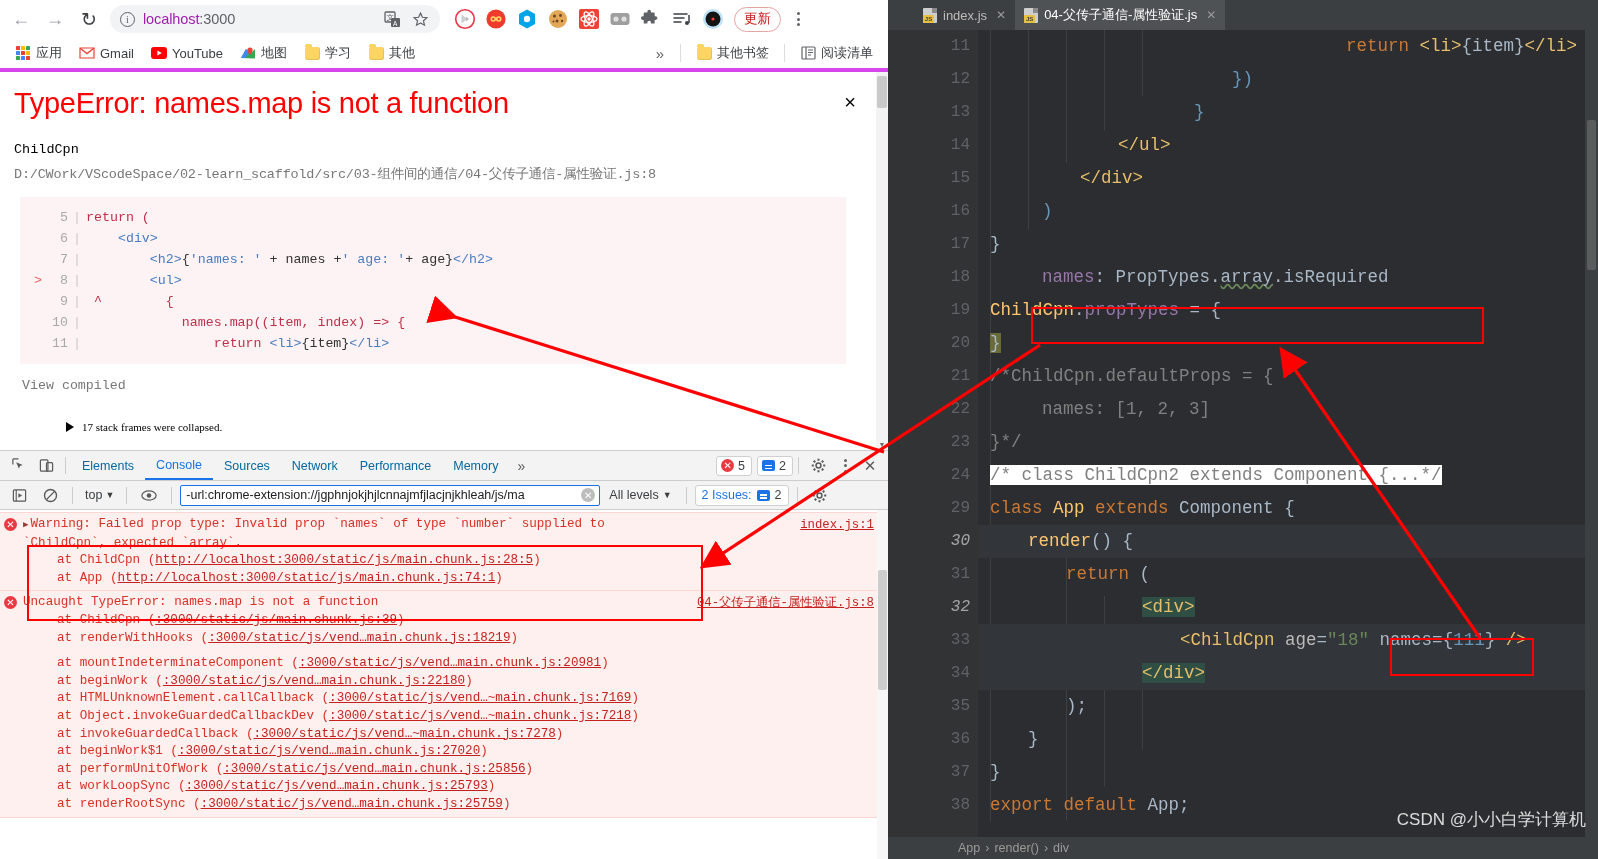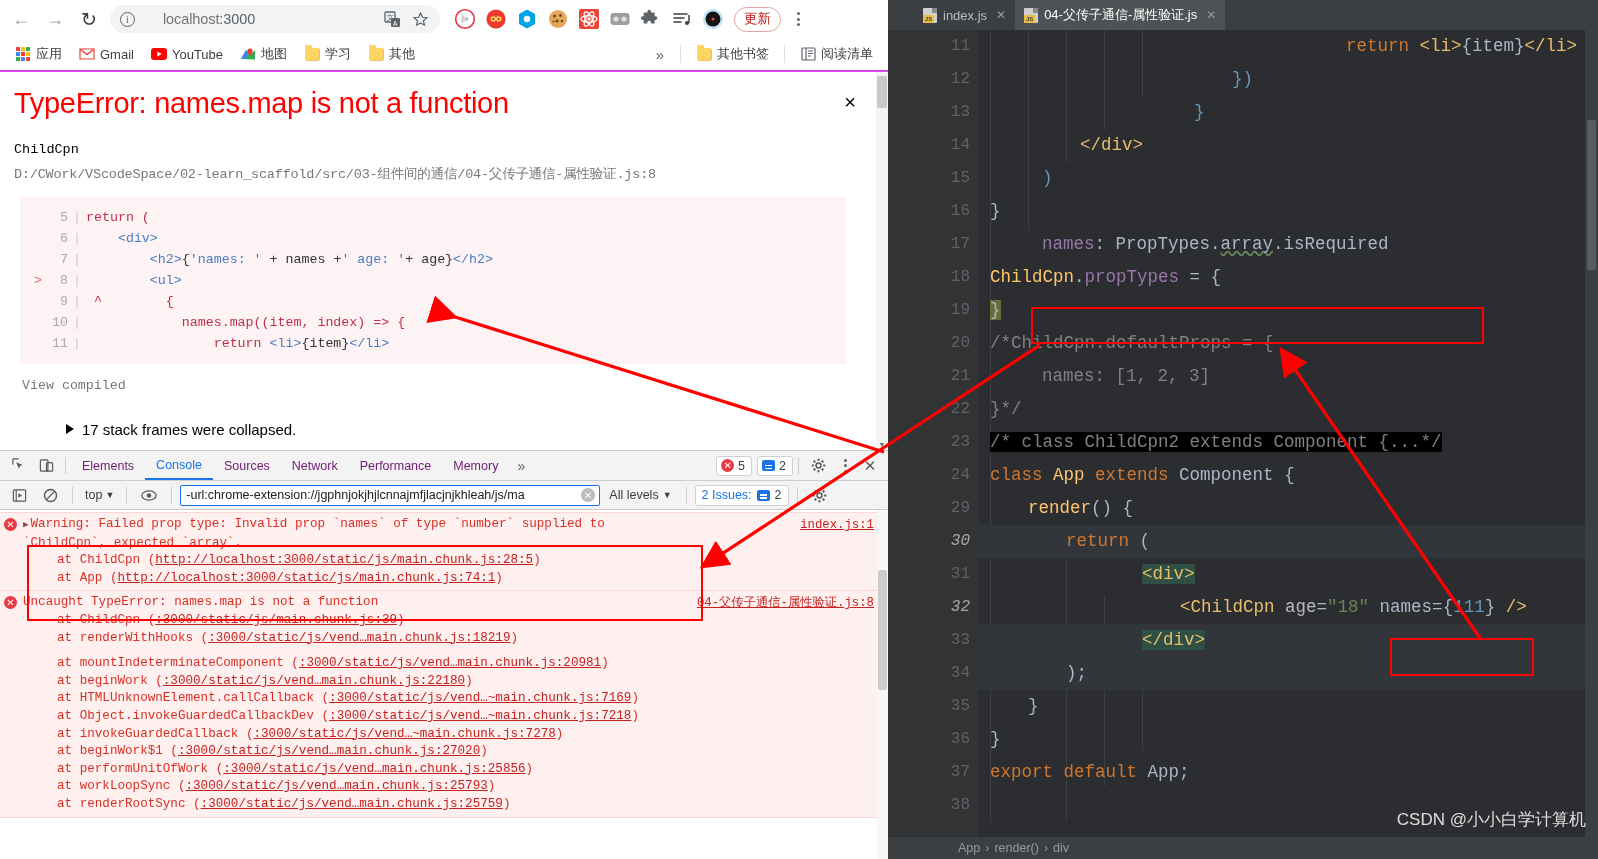--- a/index.html
+++ b/index.html
@@ -11,32 +11,32 @@
   
   .browser { position:absolute; left:0; top:0; width:888px; height:859px; background:#fff; overflow:hidden; }
 
   .chrome-toolbar { height:38px; background:#fff; display:flex; align-items:center; padding:0 6px; gap:4px; }
   .nav-btn { width:30px; height:30px; display:flex; align-items:center; justify-content:center; color:#5f6368; font-size:18px; flex:none; }
   .nav-btn.back { color:#9aa0a6; }
   .nav-btn.fwd { color:#9aa0a6; }
   .omnibox { flex:1; height:28px; background:#f1f3f4; border-radius:14px; display:flex; align-items:center; padding:0 10px; gap:8px; margin:0 6px 0 2px; max-width:330px; }
   .omni-info { width:15px; height:15px; border:1.4px solid #5f6368; border-radius:50%; display:flex; align-items:center; justify-content:center; font-size:10px; color:#5f6368; font-family:"Liberation Serif",serif; flex:none; }
   .omni-url { font-size:14.5px; color:#202124; font-family:"Liberation Sans",sans-serif; white-space:nowrap; flex:1; letter-spacing:-0.1px;}
-  .omni-url .host { color:#737373;margin-left:20px; }
+  .omni-url .host { color:#a21caf; }
   .omni-url .rest { color:#5f6368; }
   .omni-act { width:20px; height:20px; flex:none; display:flex; align-items:center; justify-content:center; }
 
   .ext-row { display:flex; align-items:center; gap:9px; padding-left:4px; }
   .ext { width:22px; height:22px; flex:none; display:flex; align-items:center; justify-content:center; position:relative; }
 
   .update-pill { border:1px solid #e6a5a5; border-radius:13px; height:25px; padding:0 9px; display:flex; align-items:center; color:#c5221f; font-size:13.5px; margin-left:6px; }
   .kebab { width:22px; height:26px; display:flex; flex-direction:column; align-items:center; justify-content:center; gap:2.5px; margin-left:2px; }
   .kebab i { width:3px; height:3px; background:#5f6368; border-radius:50%; display:block; }
 
-  .bookmarks { height:34px; background:#fff; display:flex; align-items:center; padding:0 8px; border-bottom:2px solid #d946ef; font-size:13px; color:#3c4043; gap:3px; }
+  .bookmarks { height:34px; background:#fff; display:flex; align-items:center; padding:0 8px; border-bottom:4px solid #d946ef; font-size:13px; color:#3c4043; gap:3px; }
   .bm { display:flex; align-items:center; gap:5px; padding:3px 7px; border-radius:4px; white-space:nowrap; }
   .bm-ico { width:16px; height:16px; flex:none; display:flex; align-items:center; justify-content:center; }
   .bm-label { font-size:13px; color:#3c4043; }
   .chev { color:#5f6368; font-size:15px; padding:0 8px; }
   .bm-sep { width:1px; height:18px; background:#dadce0; margin:0 5px; }
   .bm-spacer { flex:1; }
 
   
   .folder { width:15px; height:13px; background:#fcd462; border-radius:1.5px 2.5px 2.5px 2.5px; position:relative; box-shadow:inset -1px -1px 0 rgba(0,0,0,.08); }
   .folder:before { content:""; position:absolute; left:0; top:-2.5px; width:7px; height:3px; background:#fcd462; border-radius:1.5px 1.5px 0 0; }
@@ -56,33 +56,33 @@
   .cline { display:flex; font-family:"Liberation Mono", monospace; font-size:13.3px; line-height:21px; white-space:pre; }
   .cmark { width:22px; text-align:right; color:#ec5f67; flex:none; }
   .cnum { width:26px; text-align:right; color:#aaa; flex:none; }
   .cpipe { width:18px; text-align:center; color:#ccc; flex:none; }
   .ccode { color:#c0304a; }
   .tok-kw { color:#c0304a; }
   .tok-tag { color:#4a7cc0; }
   .tok-str { color:#4a7cc0; }
   .tok-pl { color:#333; }
   .ov-viewc { margin-top:14px; margin-left:8px; font-family:"Liberation Mono", monospace; font-size:13.3px; color:#777; }
-  .ov-frames { margin-top:28px; margin-left:8px; font-family:Liberation Sans, sans-serif; font-size:15px; color:#000; display:flex; align-items:center; gap:8px;padding-left:44px;}
+  .ov-frames { margin-top:28px; margin-left:8px; font-family:Liberation Serif, serif; font-size:11px; color:#000; display:flex; align-items:center; gap:8px;padding-left:44px;}
   .tri { width:0;height:0;border-left:8px solid #000;border-top:5px solid transparent;border-bottom:5px solid transparent;display:inline-block;}
 
   .ov-scroll { position:absolute; right:0; top:0; width:12px; height:100%; background:#f3f3f3; }
   .ov-scroll .thumb { position:absolute; left:1px; top:4px; width:10px; height:32px; background:#c9c9c9; border-radius:2px; }
   .ov-scroll .arw { position:absolute; left:2.5px; font-size:7px; color:#6b6b6b; }
 
   
   .devtools { position:absolute; left:0; top:450px; width:888px; height:409px; background:#fff; border-top:1px solid #cdcdcd; display:flex; flex-direction:column; }
   .dt-tabs { height:30px; background:#f3f3f3; border-bottom:1px solid #cdcdcd; display:flex; align-items:center; padding:0 4px; gap:0px; }
   .dt-iconbtn { width:28px; height:26px; display:flex; align-items:center; justify-content:center; color:#5a5a5a; }
   .dt-vsep { width:1px; height:17px; background:#cdcdcd; margin:0 5px; }
-  .dt-tab { font-size:12.5px; color:#701a75; padding:0 11px; height:29px; display:flex; align-items:center; font-family:"Liberation Sans",sans-serif; }
+  .dt-tab { font-size:12.5px; color:#0369a1; padding:0 11px; height:29px; display:flex; align-items:center; font-family:"Liberation Sans",sans-serif; }
   .dt-tab.active { color:#1a73e8; border-bottom:2px solid #1a73e8; }
   .dt-more { font-size:14px; color:#5a5a5a; padding:0 8px; }
   .dt-spacer { flex:1; }
   .counter { display:flex; align-items:center; gap:4px; padding:1px 6px 1px 4px; border:1px solid #d0d0d0; border-radius:3px; background:#fff; font-size:12.5px; color:#3c4043; height:20px; }
   .badge-err { width:13px;height:13px;border-radius:50%;background:#eb3941;color:#fff;font-size:10px;display:flex;align-items:center;justify-content:center;line-height:1;}
   .badge-msg { width:13px;height:11px;border-radius:2px;background:#1a73e8;display:flex;align-items:center;justify-content:center;}
   .badge-msg:after{content:"";width:7px;height:1.2px;background:#fff;box-shadow:0 3px 0 #fff;display:block;}
 
   .dt-filterbar { height:29px; background:#f3f3f3; border-bottom:1px solid #cdcdcd; display:flex; align-items:center; padding:0 5px; gap:3px; }
   .ctx-sel { font-size:12.5px; color:#3c4043; display:flex; align-items:center; gap:3px; padding:0 4px; }
@@ -137,21 +137,21 @@
   .k-fn { color:#ffc66d; }
   .k-tag { color:#e8bf6a; }
   .k-str { color:#6a8759; }
   .k-num { color:#6897bb; }
   .k-prop { color:#9876aa; }
   .k-cls { color:#a9b7c6; }
   .k-cmt { color:#808080; }
   .k-brace { color:#a9b7c6; }
   .k-punc { color:#a9b7c6; }
   .hl-green { background:#2f4f45; }
-  .hl-gray { background:#000000; }
+  .hl-gray { background:#ffffff; }
   .hl-olive { background:#6b6b3a; }
   .curline { position:absolute; left:0; right:0; height:33px; background:#323539; }
 
   .squig { text-decoration: underline wavy #6a8759; text-decoration-skip-ink:none; }
 
   .breadcrumbs { position:absolute; left:0; bottom:0; width:100%; height:22px; background:#3c3f41; color:#9a9a9a; font-size:12.5px; font-family:"Liberation Sans",sans-serif; display:flex; align-items:center; padding-left:70px; gap:5px; }
   .vs-right-scroll { position:absolute; right:0; top:0; width:13px; height:100%; background:#3c3f41;}
   .vs-right-scroll .thumb { position:absolute; left:2px; top:90px; width:9px; height:150px; background:#5a5d5e; border-radius:2px;}
 
   .watermark { position:absolute; right:12px; bottom:28px; color:#e9e9e9; font-size:17px; font-family:"Liberation Sans",sans-serif; opacity:.93; }
@@ -592,20 +592,21 @@
         <div class="indentguide" style="left:126px; top:566px; height:190px;"></div>
         <div class="indentguide" style="left:164px; top:600px; height:120px;"></div>
 
         <div class="curline" style="top:495px;"></div>
         <div class="curline" style="top:594px;"></div>
         <div class="curline" style="top:627px;"></div>
 
         <div class="eline" style="padding-left:368px;"><span class="k-key">return</span> <span class="k-tag">&lt;li&gt;</span><span class="k-brace">{</span><span class="k-cls">item</span><span class="k-brace">}</span><span class="k-tag">&lt;/li&gt;</span></div>
         <div class="eline" style="padding-left:254px;"><span class="k-num">}</span><span class="k-num">)</span></div>
         <div class="eline" style="padding-left:216px;"><span class="k-num">}</span></div>
+        <div class="eline" style="padding-left:140px;"><span class="k-tag">&lt;/ul&gt;</span></div>
         <div class="eline" style="padding-left:102px;"><span class="k-tag">&lt;/div&gt;</span></div>
         <div class="eline" style="padding-left:64px;"><span class="k-num">)</span></div>
         <div class="eline" style="padding-left:12px;"><span class="k-brace">}</span></div>
         <div class="eline" style="padding-left:64px;"><span class="k-prop">names</span><span class="k-punc">:</span> <span class="k-cls">PropTypes</span><span class="k-punc">.</span><span class="k-cls squig">array</span><span class="k-punc">.</span><span class="k-cls">isRequired</span></div>
         <div class="eline" style="padding-left:12px;"><span class="k-fn">ChildCpn</span><span class="k-punc">.</span><span class="k-prop">propTypes</span> <span class="k-punc">=</span> <span class="k-brace">{</span></div>
         <div class="eline" style="padding-left:12px;"><span class="k-brace hl-olive">}</span></div>
         <div class="eline" style="padding-left:12px;"><span class="k-cmt">/*ChildCpn.defaultProps = {</span></div>
         <div class="eline" style="padding-left:64px;"><span class="k-cmt">names: [1, 2, 3]</span></div>
         <div class="eline" style="padding-left:12px;"><span class="k-cmt">}*/</span></div>
         <div class="eline" style="padding-left:12px;"><span class="k-cmt hl-gray">/* class ChildCpn2 extends Component {...*/</span></div>

